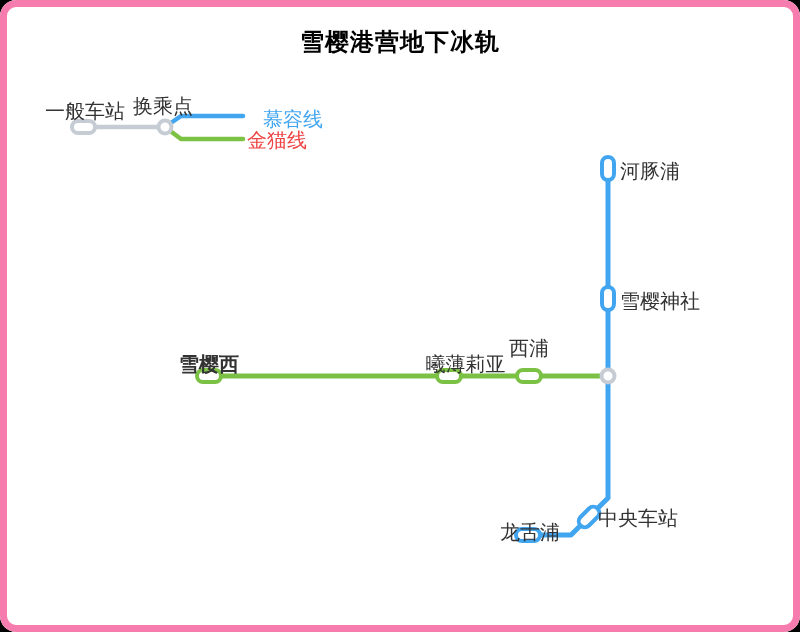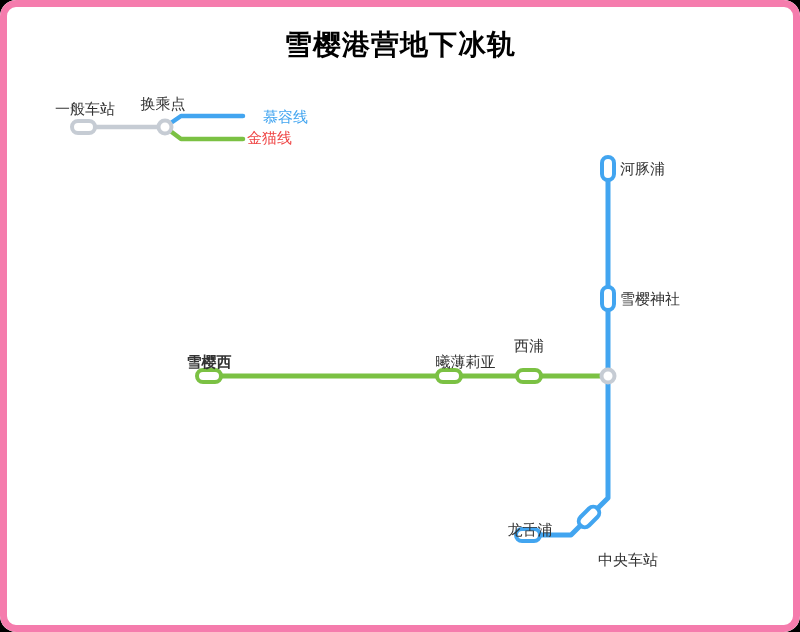--- a/index.html
+++ b/index.html
@@ -27,34 +27,34 @@
   #map-svg {
     position: absolute;
     left: 0;
     top: 0;
     z-index: 5;
   }
   .label {
     position: absolute;
     z-index: 10;
     white-space: nowrap;
-    font-size: 15px;
+    font-size: 20px;
     line-height: 1;
     color: #333333;
   }
   .label.centered { transform: translateX(-50%); }
   #page-title {
     position: absolute;
     top: 26px;
     left: 0;
     width: 800px;
     text-align: center;
     font-family: "Liberation Serif", "DejaVu Serif", serif;
     font-weight: bold;
-    font-size: 28px;
+    font-size: 24px;
     color: #000000;
     letter-spacing: 1px;
     z-index: 10;
   }
   .line1-text { color: #42a5f0; }
   .line2-text { color: #ef4444; }
 </style>
 </head>
 <body>
 
@@ -89,16 +89,16 @@
   <div class="label centered" style="left:163px; top:96px;">换乘点</div>
   <div class="label line1-text" style="left:238px; top:109px;margin-left:25px;">慕容线</div>
   <div class="label line2-text" style="left:247px; top:130px;">金猫线</div>
 
   <div class="label" style="left:620px; top:161px;">河豚浦</div>
   <div class="label" style="left:620px; top:291px;">雪樱神社</div>
   <div class="label centered" style="left:209px; top:354px;font-weight:bold;">雪樱西</div>
   <div class="label centered" style="left:449px; top:354px;padding-left:33px;">曦薄莉亚</div>
   <div class="label centered" style="left:529px; top:338px;text-align:right;">西浦</div>
   <div class="label centered" style="left:530px; top:510px;margin-top:12px;">龙舌浦</div>
-  <div class="label" style="left:598px; top:552px;">中央车站</div>
+  <div class="label" style="left:598px; top:508px;">中央车站</div>
 
   <div id="border-overlay"></div>
 </div>
 
 </body></html>

